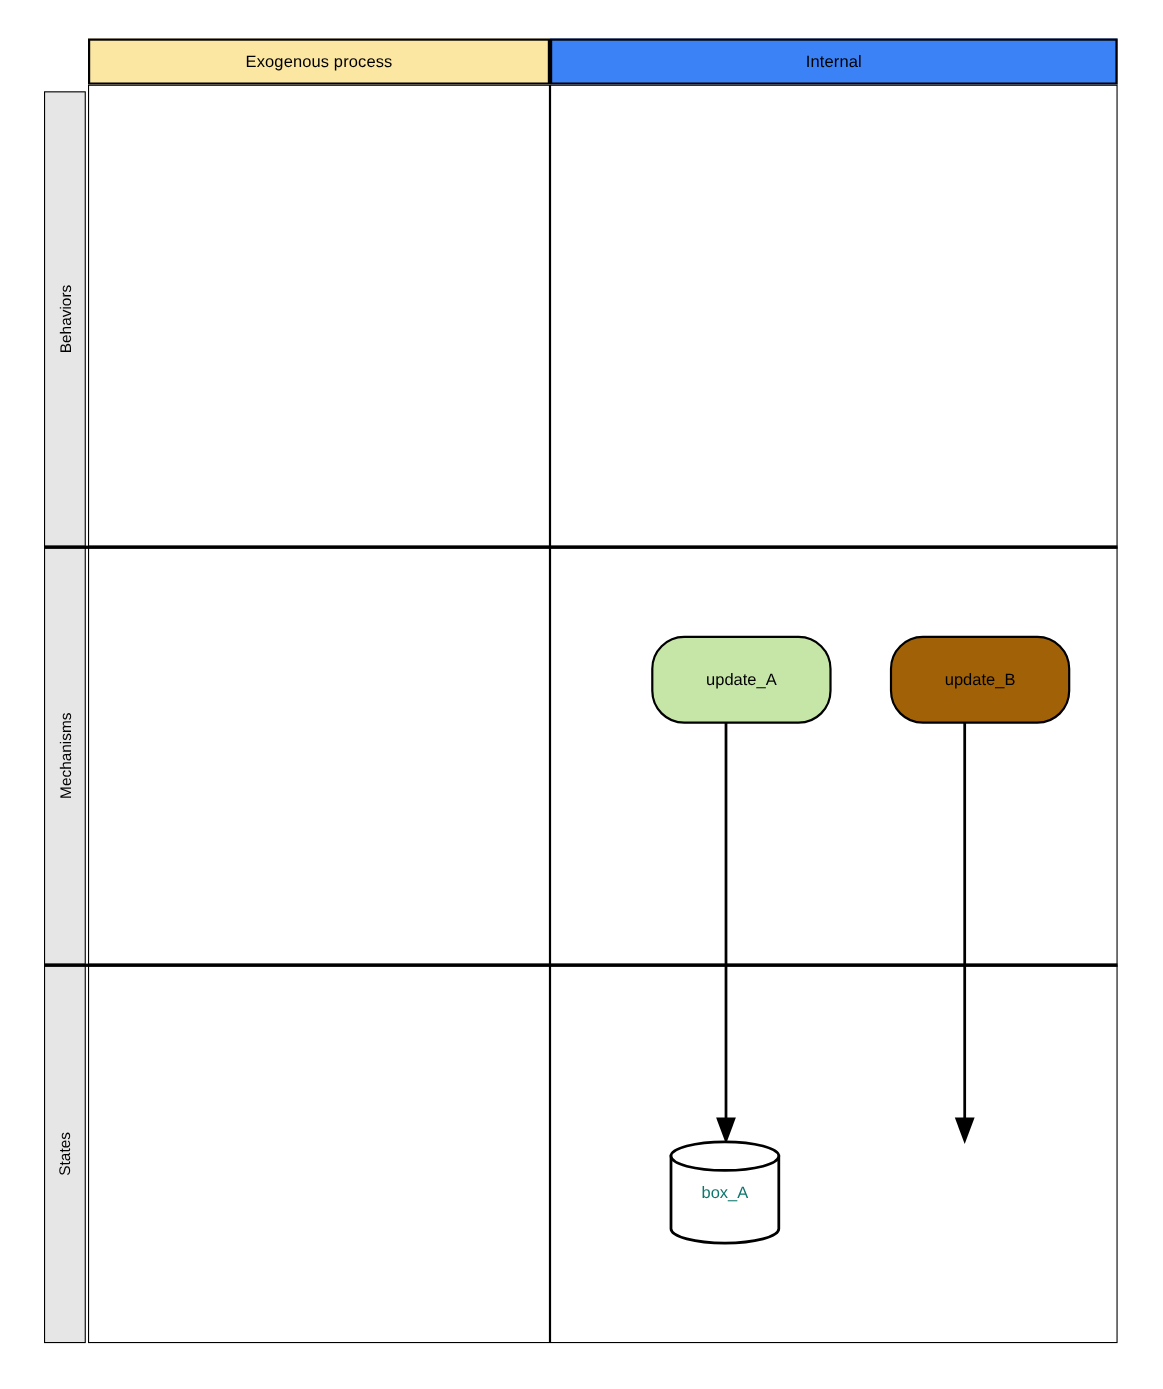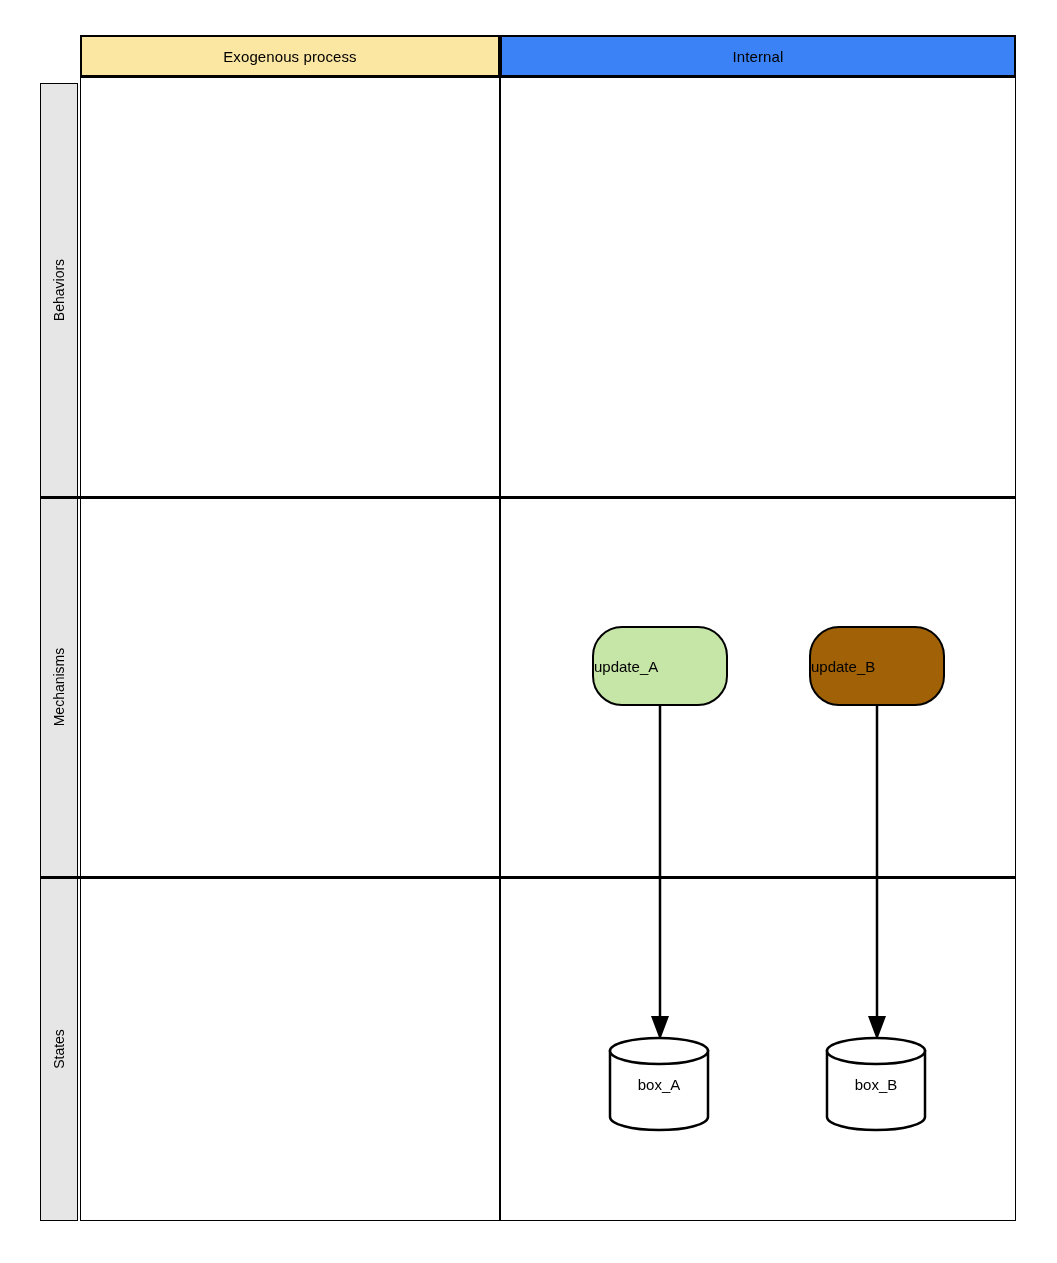--- a/index.html
+++ b/index.html
@@ -88,31 +88,31 @@
     width: 976px;
     height: 3px;
     background: #000000;
   }
   #sep-1 { top: 496px; }
   #sep-2 { top: 876px; }
 
   
   .mech-node {
     position: absolute;
-    width: 136px;
+    width: 164px;
     height: 80px;
     background: #C6E6A8;
     border: 2.5px solid #000000;
     border-radius: 30px;
     box-sizing: border-box;
     display: flex;
     align-items: center;
+    justify-content: center;
     font-size: 15px;
     color: #000000;
-    margin-top: 48px;
   }
   #node-update-a { left: 592px; top: 578px; }
   #node-update-b { left: 809px; top: 578px; }
 
   
   .connector {
     position: absolute;
     overflow: visible;
   }
   #conn-a { left: 630px; top: 650px; }
@@ -130,21 +130,21 @@
   .cyl-label {
     position: absolute;
     left: 0;
     top: 0;
     width: 102px;
     height: 92px;
     display: flex;
     align-items: center;
     justify-content: center;
     font-size: 15px;
-    color: #000000;
+    color: #0f766e;
     pointer-events: none;
   }
 </style>
 </head>
 <body>
 
 <div id="canvas">
 
   <div class="col-header" id="hdr-exogenous" style="background: rgb(251, 230, 162);">
     <span>Exogenous process</span>
@@ -195,21 +195,14 @@
   </div>
 
   <div class="cylinder" id="box-a">
     <svg width="102" height="92" viewBox="0 0 102 92">
       <path d="M2,13 L2,79 A49,13 0 0 0 100,79 L100,13 Z" fill="#FFFFFF" stroke="#000000" stroke-width="2.5"></path>
       <ellipse cx="51" cy="13" rx="49" ry="13" fill="#FFFFFF" stroke="#000000" stroke-width="2.5"></ellipse>
     </svg>
     <div class="cyl-label">box_A</div>
   </div>
 
-  <div class="cylinder" id="box-b">
-    <svg width="102" height="92" viewBox="0 0 102 92">
-      <path d="M2,13 L2,79 A49,13 0 0 0 100,79 L100,13 Z" fill="#FFFFFF" stroke="#000000" stroke-width="2.5"></path>
-      <ellipse cx="51" cy="13" rx="49" ry="13" fill="#FFFFFF" stroke="#000000" stroke-width="2.5"></ellipse>
-    </svg>
-    <div class="cyl-label">box_B</div>
-  </div>
 
 </div>
 
 </body></html>

